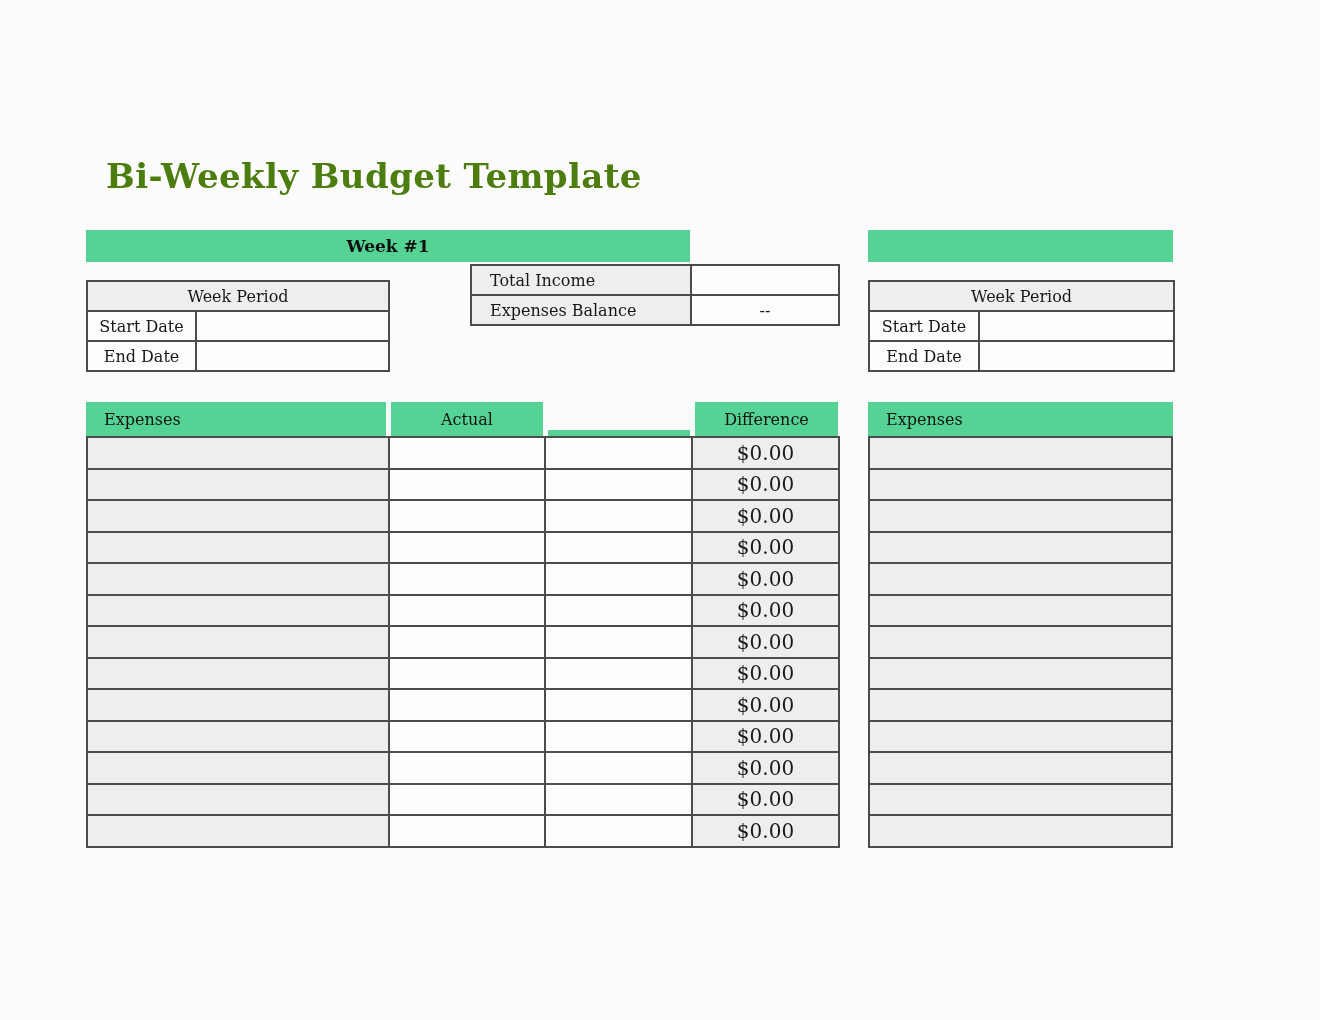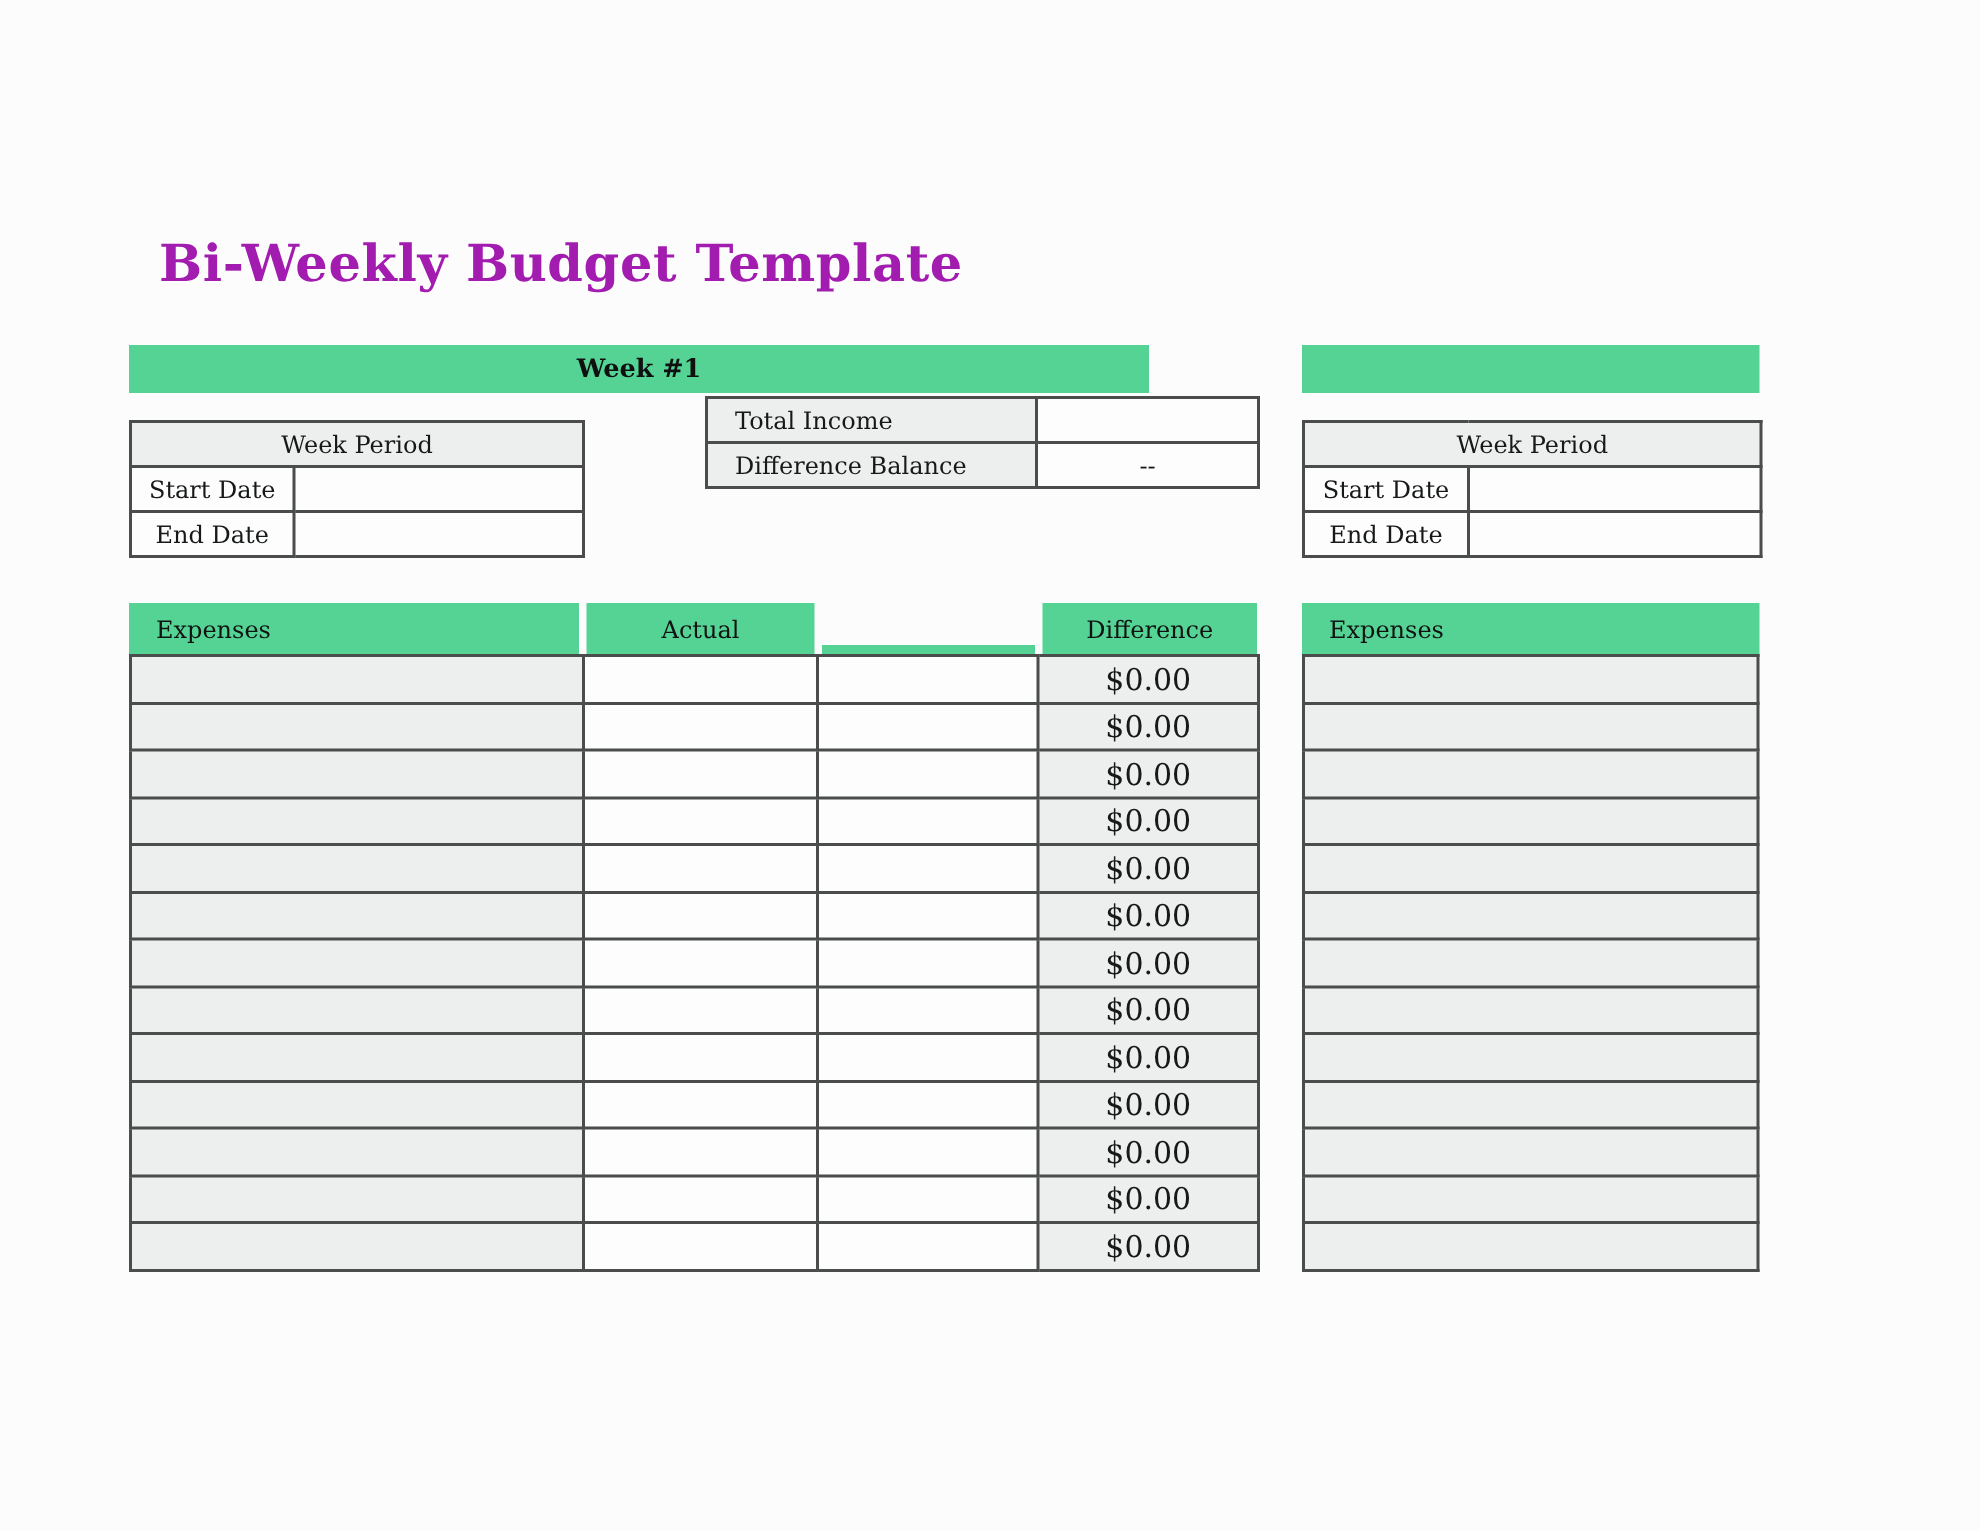--- a/index.html
+++ b/index.html
@@ -7,30 +7,30 @@
     width:1320px; height:1020px;
     background:#fcfcfc;
     font-family:"DejaVu Serif", "Liberation Serif", serif;
     color:#1a1d1c;
   }
   * { box-sizing:border-box; }
   .canvas { position:relative; width:1320px; height:1020px; overflow:hidden; }
 
   .page-title {
     position:absolute; left:106px; top:156px; margin:0;
-    font-size:34px; font-weight:bold; color:#a21caf; letter-spacing:0.4px;
+    font-size:34px; font-weight:bold; color:#4d7c0f; letter-spacing:0.4px;
     white-space:nowrap;
   }
 
   .banner {
     position:absolute; top:230px; height:32px; background:#55d394;
     display:flex; align-items:center; justify-content:center;
     font-size:17px; font-weight:bold; color:#0e1110;
   }
-  .banner-left  { left:86px;  width:680px; }
+  .banner-left  { left:86px;  width:604px; }
   .banner-right { left:868px; width:305px; }
 
   table.mini {
     position:absolute; border-collapse:collapse; table-layout:fixed;
     background:#fdfdfd;
   }
   table.mini td {
     border:2px solid #4a4d4c; padding:0; height:30px;
     font-size:16px; color:#161918; overflow:hidden;
   }
@@ -112,21 +112,21 @@
     <colgroup>
         <col style="width:220px">
         <col style="width:148px">
       </colgroup>
     <tbody>
         <tr>
       <td class="cell-gray t-left">Total Income</td>
       <td class="cell-white t-center"></td>
     </tr>
     <tr>
-      <td class="cell-gray t-left">Difference Balance</td>
+      <td class="cell-gray t-left">Expenses Balance</td>
       <td class="cell-white t-center">--</td>
     </tr>
   </tbody>
     </table>
 
   <table class="mini" style="left:868px; top:280px; width:305px;">
     <colgroup>
         <col style="width:110px">
         <col style="width:195px">
       </colgroup>

